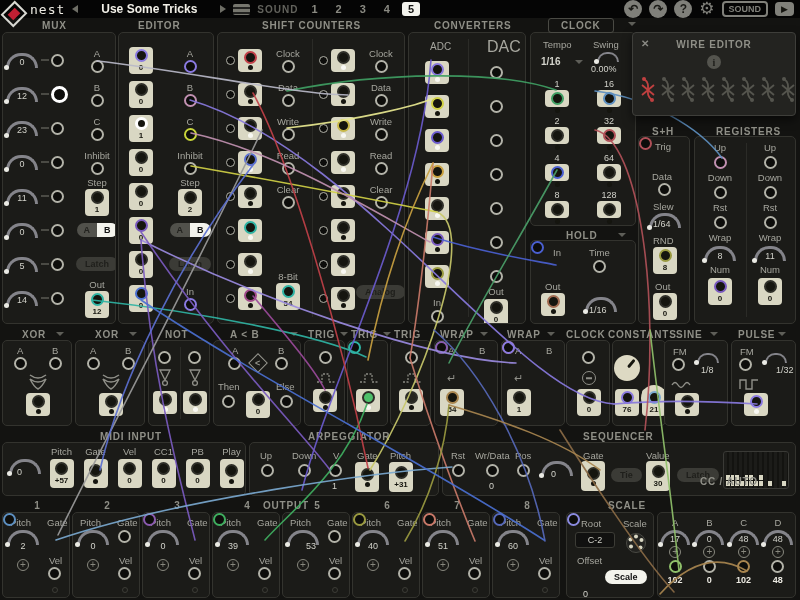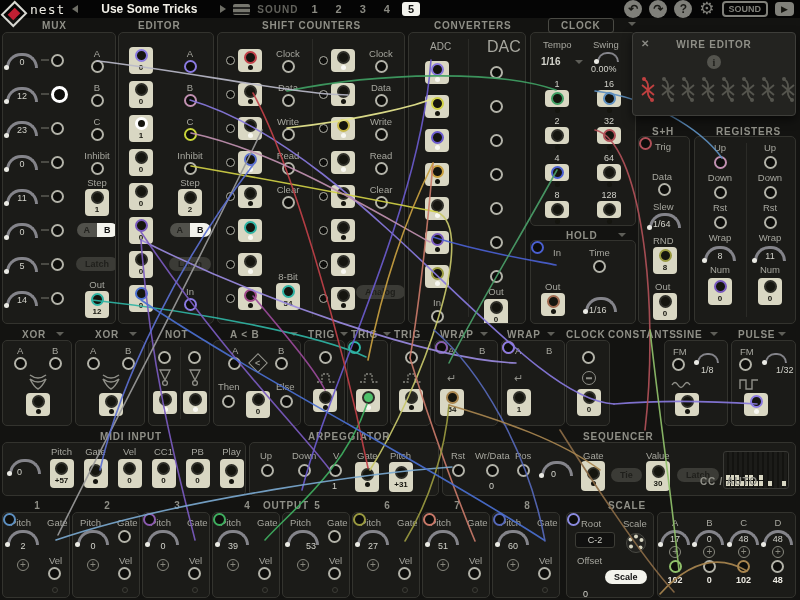--- a/index.html
+++ b/index.html
@@ -984,20 +984,32 @@
 
 <div class="mod" style="left:566px;top:340px;width:44px;height:86px">
   <span class="port abs" style="left:15px;top:10px"></span>
   <span class="invg abs" style="left:15px;top:30px"></span>
   <span class="pbox abs" style="left:10px;top:48px">
         <span class="port"></span>
         <span class="pval">0</span>
       </span>
 </div>
 
+<div class="mod" style="left:612px;top:340px;width:54px;height:86px">
+  <span class="bigknob r35 abs" style="left:1px;top:14px"></span>
+  <span class="bigknob r90 abs" style="left:28px;top:14px"></span>
+  <span class="pbox abs" style="left:2px;top:48px">
+        <span class="port" style="border-color:#8878dd"></span>
+        <span class="pval">76</span>
+      </span>
+  <span class="pbox abs" style="left:29px;top:48px">
+        <span class="port" style="border-color:#7aa8cf"></span>
+        <span class="pval">21</span>
+      </span>
+</div>
 
 <div class="mod" style="left:664px;top:340px;width:64px;height:86px">
   <span class="lbl abs" style="left:8px;top:5px">FM</span>
   <span class="port abs" style="left:7px;top:17px"></span>
   <span class="arc sm2 t abs" style="left:32px;top:12px"></span>
   <span class="kv abs" style="left:36px;top:24px">1/8</span>
   <svg class="abs" style="left:6px;top:38px" width="20" height="12" viewBox="0 0 20 12">
         <path d="M1,6 Q4,1 7,6 T13,6 T19,6" fill="none" stroke="#8f8f88" stroke-width="1.4"></path>
       </svg>
   <span class="pbox abs" style="left:10px;top:52px">
@@ -1221,21 +1233,21 @@
       <span class="port abs" style="left:45px;top:17px"></span>
       <span class="plus abs" style="left:14px;top:46px"></span>
       <span class="lbl abs" style="left:46px;top:42px">Vel</span>
       <span class="port abs" style="left:45px;top:54px"></span>
       <span class="dimled abs" style="left:49px;top:74px"></span>
     </div>
 
     <div class="ch">
       <span class="lbl abs" style="left:7px;top:4px">Pitch</span>
       <span class="arc t abs" style="left:4px;top:17px"></span>
-      <span class="kv abs" style="left:0;top:28px;width:40px">27</span>
+      <span class="kv abs" style="left:0;top:28px;width:40px">40</span>
       <span class="lbl abs" style="left:44px;top:4px">Gate</span>
       <span class="port abs" style="border-color:#9a9a40"></span>
       <span class="plus abs" style="left:14px;top:46px"></span>
       <span class="lbl abs" style="left:46px;top:42px">Vel</span>
       <span class="port abs" style="left:45px;top:54px"></span>
       <span class="dimled abs" style="left:49px;top:74px"></span>
     </div>
 
     <div class="ch">
       <span class="lbl abs" style="left:7px;top:4px">Pitch</span>

